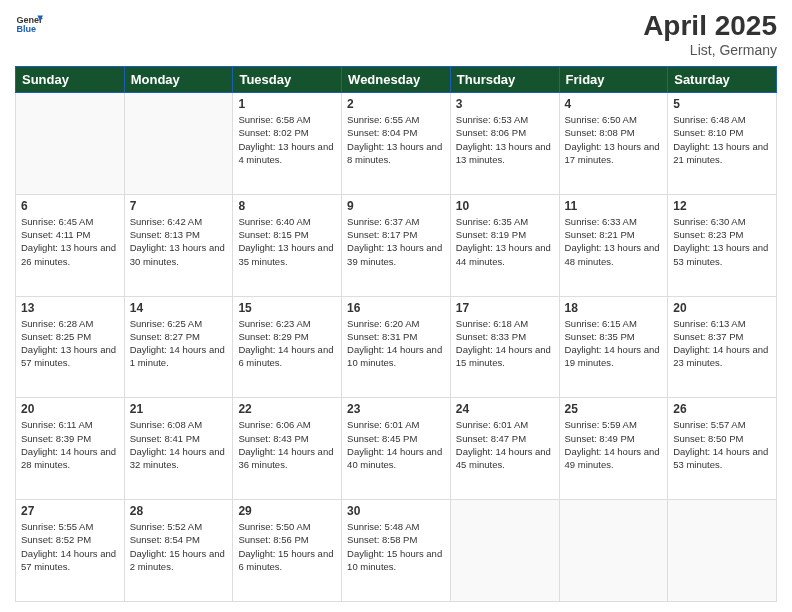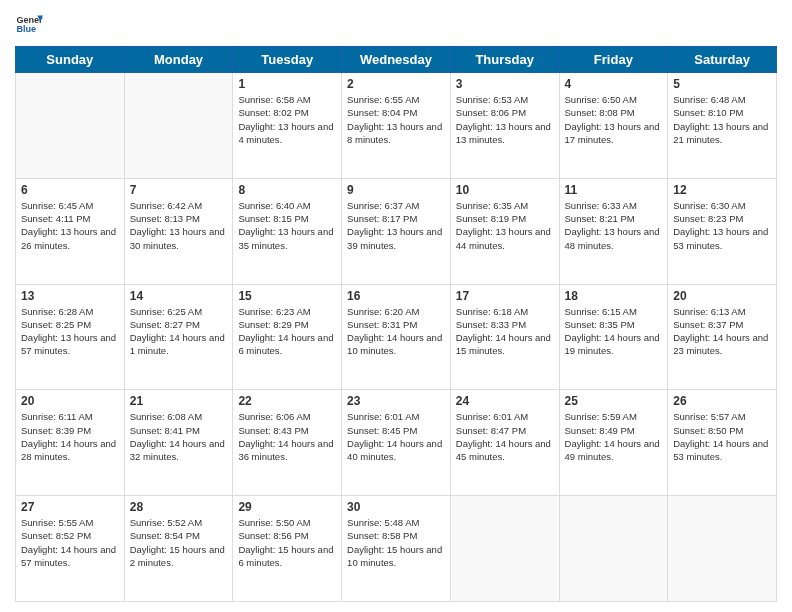--- a/index.html
+++ b/index.html
@@ -45,24 +45,24 @@
       color: #555;
     }
     .calendar {
       flex: 1;
       border: 1px solid #ccc;
       border-collapse: collapse;
       width: 100%;
       table-layout: fixed;
     }
     .calendar th {
-      background-color: #0369a1;
+      background-color: #14532d;
       color: #fff;
-      text-align: center;
-      padding: 5px 16px;
+      text-align: left;
+      padding: 5px 6px;
       font-size: 13px;
       border: 1px solid #1a5fb4;
     }
     .calendar td {
       vertical-align: top;
       padding: 4px 5px;
       border: 1px solid #ddd;
       font-size: 10px;
       color: #333;
       height: 82px;
@@ -89,20 +89,22 @@
 <div class="page">
   <div class="header">
     <div class="logo">
       <svg class="logo-icon" viewBox="0 0 40 40" xmlns="http://www.w3.org/2000/svg">
         <text x="2" y="18" font-size="13" font-weight="bold" fill="#333">General</text>
         <text x="2" y="32" font-size="13" font-weight="bold" fill="#1a5fb4">Blue</text>
         <polygon points="32,8 40,8 36,16" fill="#1a5fb4"></polygon>
       </svg>
     </div>
     <div class="title-block">
+      <div class="title-month">April 2025</div>
+      <div class="title-location">List, Germany</div>
     </div>
   </div>
 
   <table class="calendar">
     <thead>
       <tr>
         <th>Sunday</th>
         <th>Monday</th>
         <th>Tuesday</th>
         <th>Wednesday</th>

